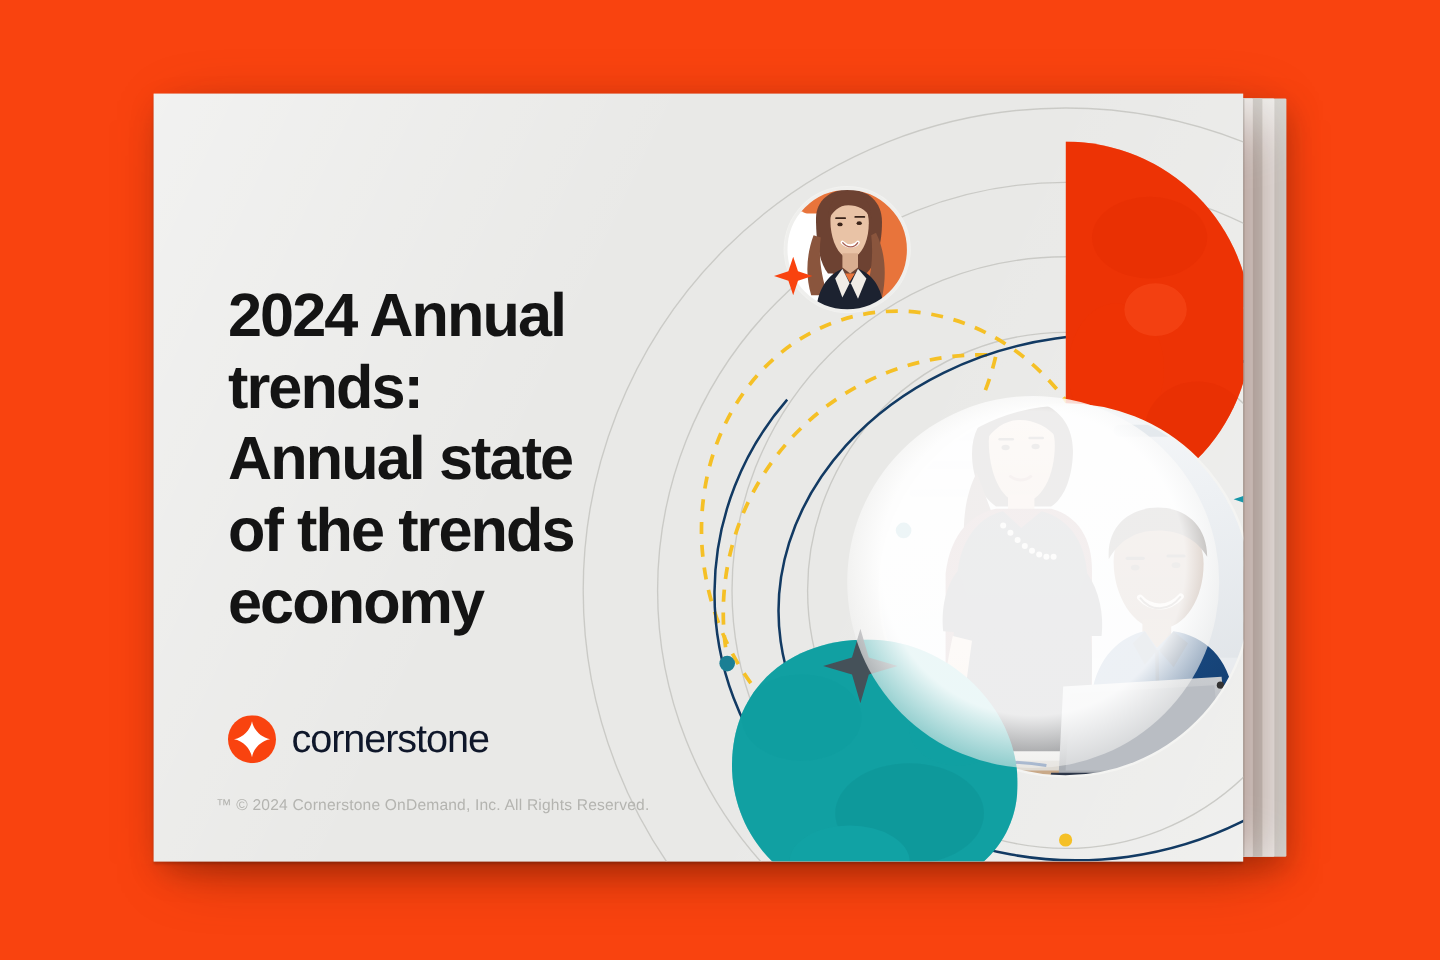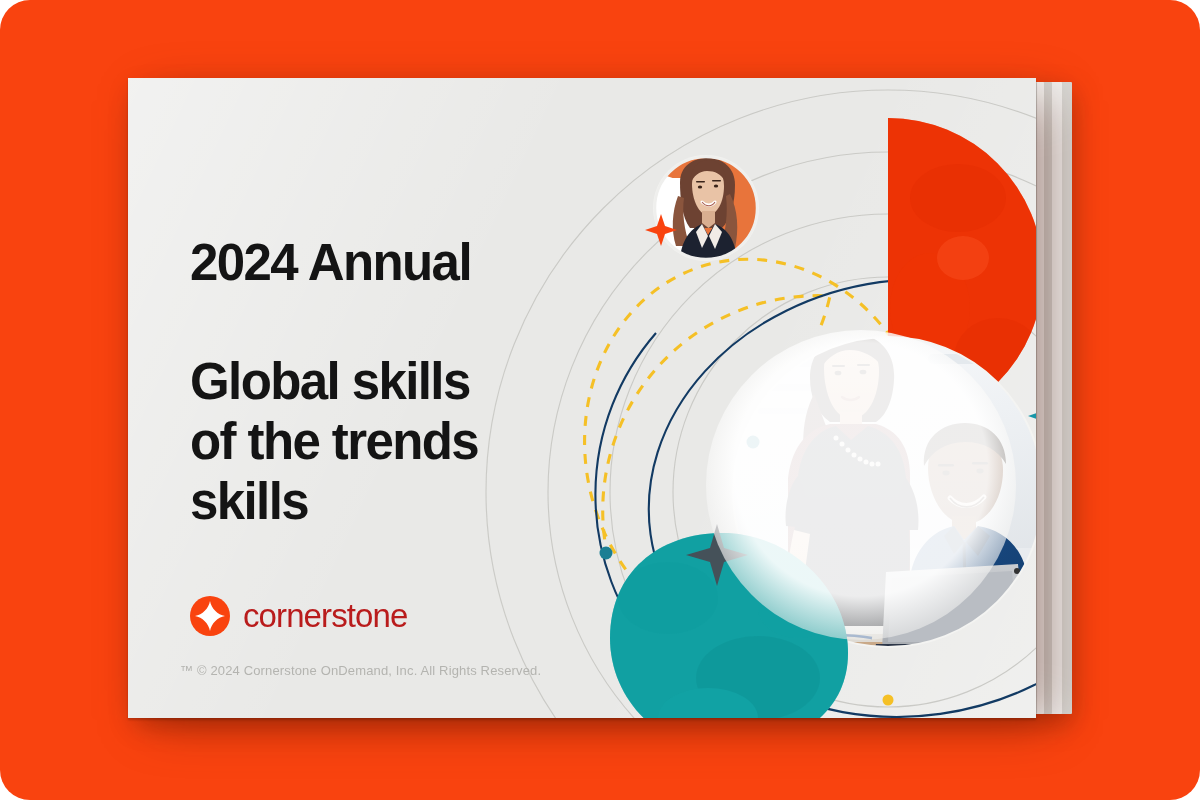--- a/index.html
+++ b/index.html
@@ -10,21 +10,20 @@
     height: 800px;
     overflow: hidden;
     font-family: "Liberation Sans", sans-serif;
   }
 
   #stage {
     position: relative;
     width: 1200px;
     height: 800px;
     background: #f9430f;
-    border-radius: 30px;
   }
 
   
   .page-stack {
     position: absolute;
     top: 82px;
     height: 632px;
     border-radius: 1px;
   }
   .stack-4 { left: 136px; width: 936px; background: #d9d9d5; box-shadow: 0 10px 26px rgba(90,20,0,.35); }
@@ -84,21 +83,21 @@
     display: flex;
     align-items: center;
     gap: 13px;
     z-index: 12;
   }
   .brand-mark { width: 40px; height: 40px; display: block; }
   .brand-word {
     font-size: 33px;
     font-weight: 400;
     letter-spacing: -0.9px;
-    color: #b91c1c;
+    color: #0f172a;
     font-family: "Liberation Sans", sans-serif;
   }
 
   .legal {
     position: absolute;
     left: 52px; top: 585px;
     font-size: 13px;
     letter-spacing: .15px;
     color: #b4b4b0;
     z-index: 12;
@@ -400,24 +399,24 @@
 
         <circle cx="295" cy="364" r="6.5" fill="#1b7f94"></circle>
         <circle cx="148" cy="475" r="6.5" fill="#1b7f94"></circle>
         <circle cx="430" cy="622" r="5.5" fill="#f5c026"></circle>
       </svg>
     </div>
 
     <div class="title-block">
       <h1>
         <span>2024 Annual</span><br>
-        <br>
-        <span>Global skills</span><br>
+        <span>trends:</span><br>
+        <span>Annual state</span><br>
         <span>of the trends</span><br>
-        <span>skills</span>
+        <span>economy</span>
       </h1>
     </div>
 
     <div class="brand">
       <svg class="brand-mark" viewBox="0 0 40 40">
         <circle cx="20" cy="20" r="20" fill="#f9430f"></circle>
         <path d="M20 5
                  C21.3 12.4 27.6 18.7 35 20
                  C27.6 21.3 21.3 27.6 20 35
                  C18.7 27.6 12.4 21.3 5 20

